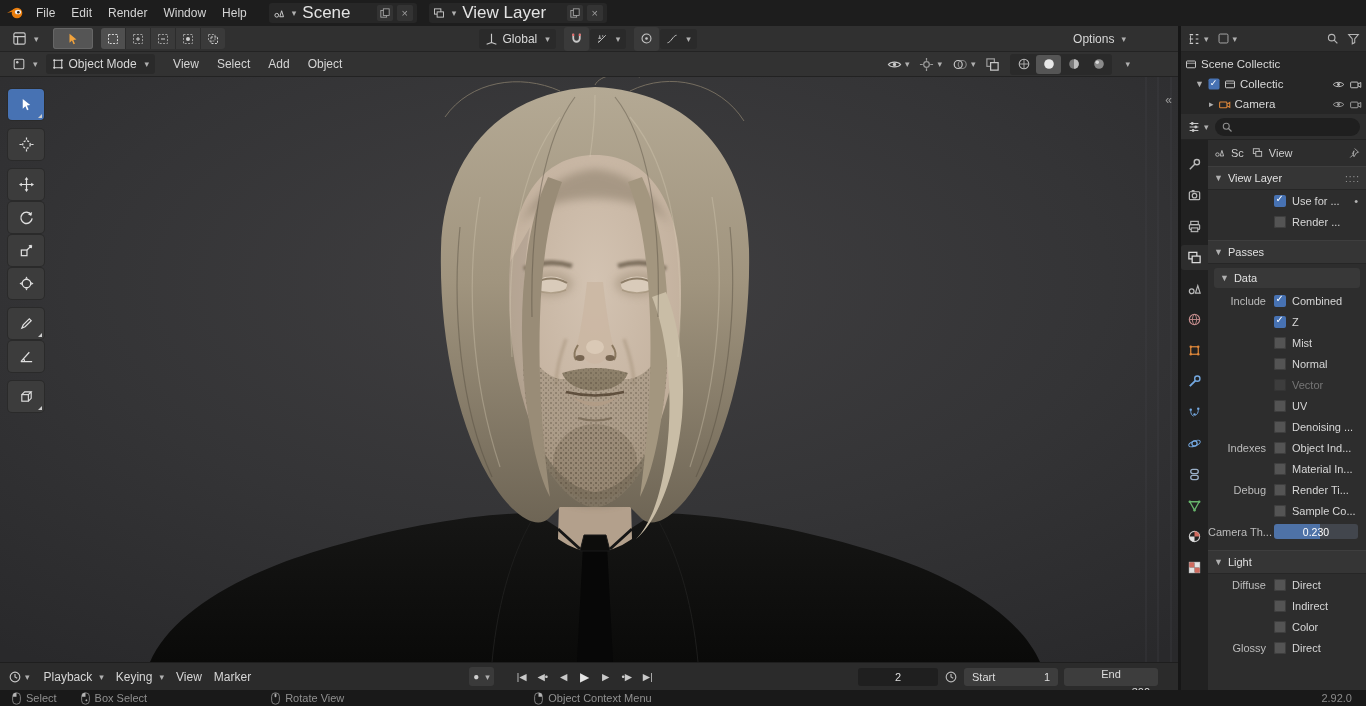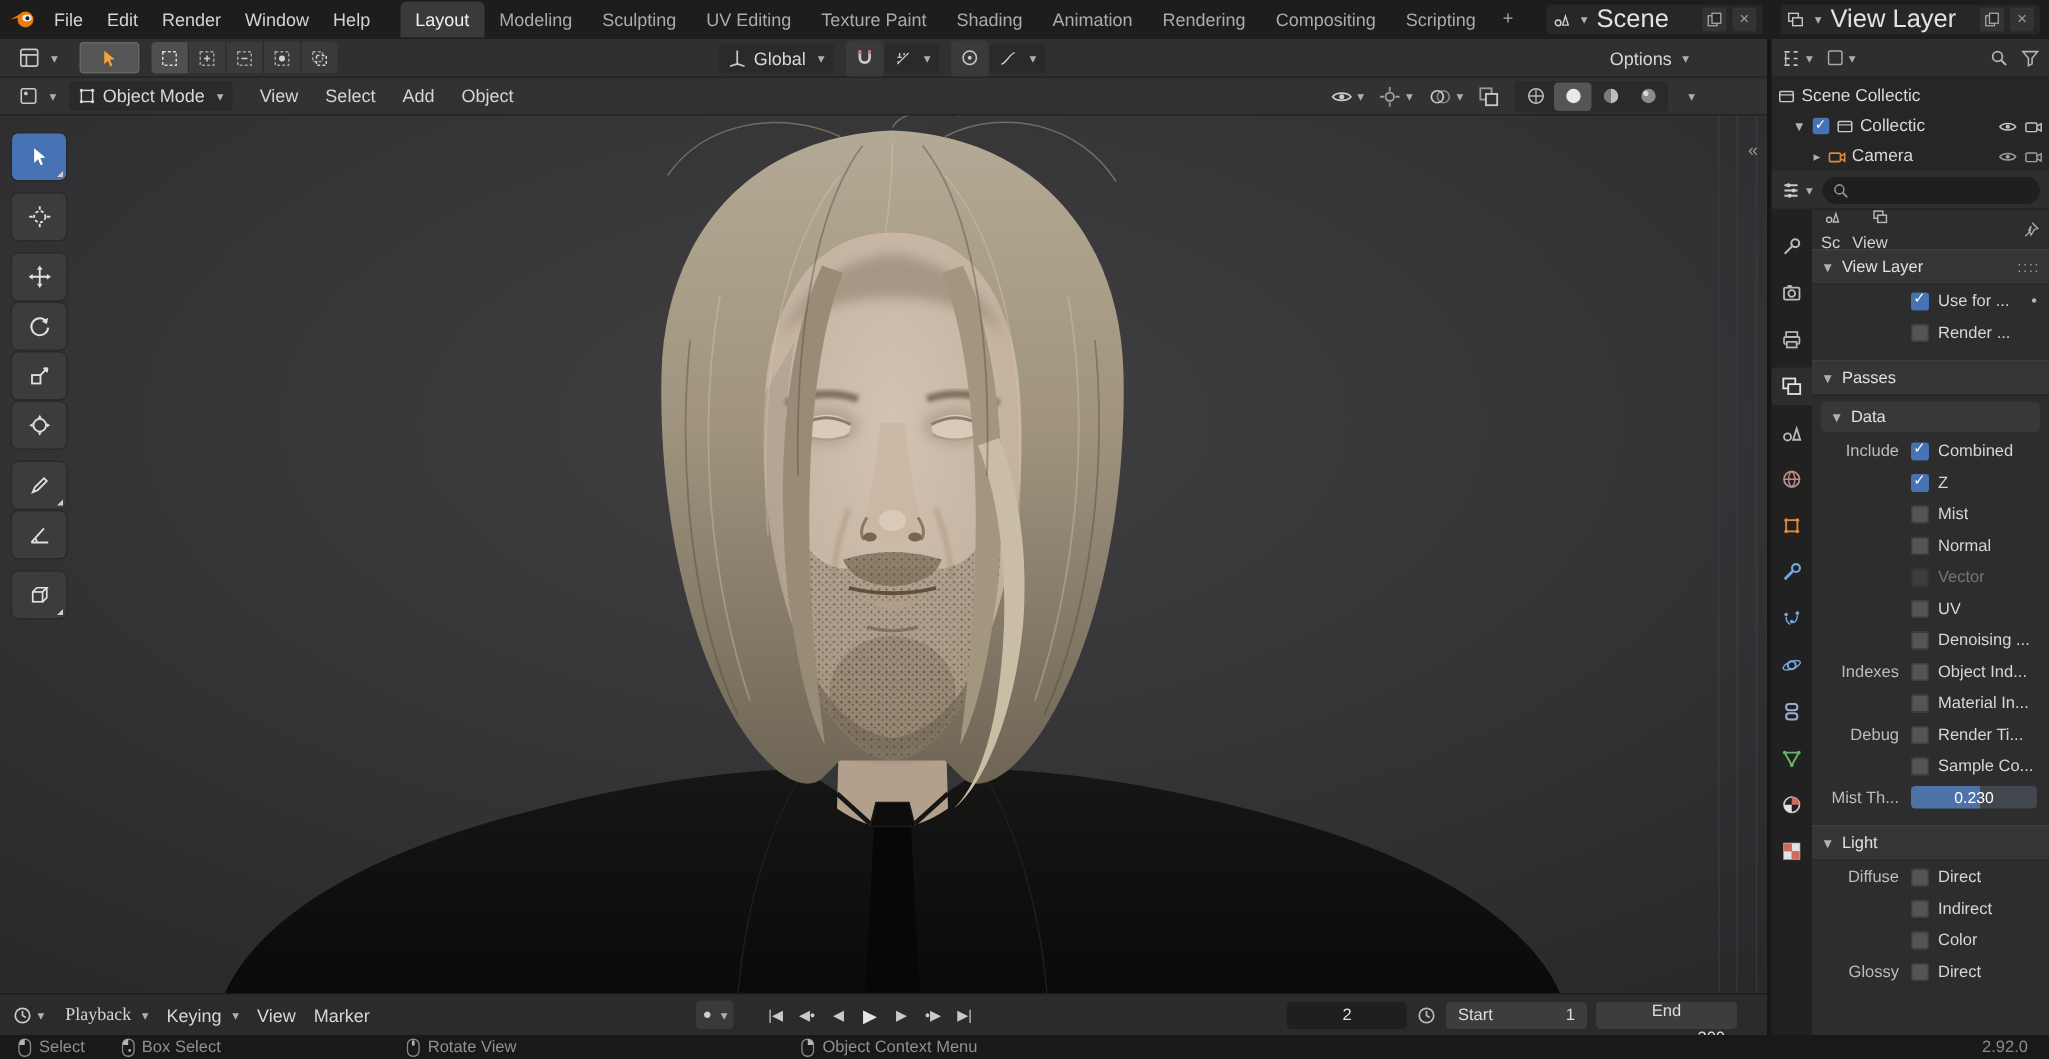--- a/index.html
+++ b/index.html
@@ -46,21 +46,21 @@
   .orow{display:flex;align-items:center;height:20px;padding:0 4px;gap:4px;font-size:11.5px;color:#d8d8d8;}
   .orow .grow{flex:1;overflow:hidden;white-space:nowrap;text-overflow:clip;}
   .search{flex:1;height:18px;background:#1f1f1f;border-radius:9px;display:flex;align-items:center;padding:0 6px;gap:4px;}
   #propsHeader{left:1181px;top:114px;width:185px;height:26px;background:#2e2e2e;border-bottom:1px solid #232323;display:flex;align-items:center;padding:0 6px;gap:6px;}
   #props{left:1181px;top:140px;width:185px;height:550px;background:#2d2d2d;display:flex;}
   .tabstrip{width:27px;background:#212121;display:flex;flex-direction:column;align-items:center;padding-top:12px;gap:6px;flex:none;}
   .tab{width:27px;height:25px;display:flex;align-items:center;justify-content:center;}
   .tab.on{background:#2d2d2d;border-radius:3px 0 0 3px;}
   .props-main{flex:1;overflow:hidden;font-size:11px;}
   .crumbs{display:flex;align-items:center;height:26px;padding:0 6px;gap:8px;color:#cfcfcf;}
-  .crumb{display:flex;align-items:flex-end;gap:6px;flex-direction:column;}
+  .crumb{display:flex;align-items:flex-start;gap:6px;}
   .phead{display:flex;align-items:center;height:22px;background:#353535;border-top:1px solid #3e3e3e;border-bottom:1px solid #262626;padding:0 6px;color:#e0e0e0;gap:5px;}
   .phead .drag{margin-left:auto;color:#9a9a9a;font-size:10px;letter-spacing:1px;}
   .phead.sub{background:#383838;margin:4px 6px 2px;border-radius:3px;border:none;height:20px;}
   .prow{display:flex;align-items:center;height:21px;padding-right:8px;}
   .plabel{width:58px;text-align:right;color:#bcbcbc;padding-right:8px;white-space:nowrap;overflow:hidden;flex:none;}
   .cb{width:12px;height:12px;border-radius:2px;background:#545454;box-shadow:inset 0 0 0 1px #3e3e3e;position:relative;flex:none;}
   .cb.on{background:var(--accent,#4772b3);box-shadow:none;}
   .cb.on::after{content:"✓";position:absolute;left:1.5px;top:-1.5px;color:#fff;font-size:10px;}
   .cblabel{margin-left:6px;color:#d6d6d6;white-space:nowrap;overflow:hidden;}
   .muted{opacity:.42;}
@@ -92,33 +92,20 @@
           <circle cx="11" cy="7" r="5.3" fill="#e87d0d"></circle>
           <ellipse cx="12" cy="6" rx="3.1" ry="2.3" fill="#eee"></ellipse>
           <circle cx="12.3" cy="6.2" r="1.3" fill="#1d1d1d"></circle>
         </svg>
     </span>
     <span class="menu">File</span>
     <span class="menu">Edit</span>
     <span class="menu">Render</span>
     <span class="menu">Window</span>
     <span class="menu">Help</span>
-    <div class="ws-tabs">
-      <span class="ws on">Layout</span>
-      <span class="ws">Modeling</span>
-      <span class="ws">Sculpting</span>
-      <span class="ws">UV Editing</span>
-      <span class="ws">Texture Paint</span>
-      <span class="ws">Shading</span>
-      <span class="ws">Animation</span>
-      <span class="ws">Rendering</span>
-      <span class="ws">Compositing</span>
-      <span class="ws">Scripting</span>
-      <span class="ws-add">+</span>
-    </div>
     <div class="id-widget" style="margin-left:14px;width:140px;">
       <span>
           <svg width="12" height="12" viewBox="0 0 16 16">
             <circle cx="5" cy="11" r="2.5" fill="none" stroke="#cdcdcd" stroke-width="1.3"></circle>
             <path d="M9,13 L11.5,5 L14,13 Z" fill="none" stroke="#cdcdcd" stroke-width="1.3"></path>
           </svg>
         </span>
       <span class="caret">▾</span>
       <span class="name" style="flex:1;">Scene</span>
       <span class="wbtn">
@@ -787,21 +774,21 @@
         <span class="plabel">Debug</span>
         <span class="cb"></span>
         <span class="cblabel">Render Ti...</span>
       </div>
       <div class="prow">
         <span class="plabel"></span>
         <span class="cb"></span>
         <span class="cblabel">Sample Co...</span>
       </div>
       <div class="prow">
-        <span class="plabel">Mist Th...</span>
+        <span class="plabel">Camera Th...</span>
         <span class="slider">0.230</span>
       </div>
 
       <div class="spacer8"></div>
       <div class="phead">
         <span class="caret" style="margin:0;">▼</span>
         <span>Light</span>
       </div>
       <div class="prow">
         <span class="plabel">Diffuse</span>
@@ -827,21 +814,21 @@
   </div>
 
   <div id="timeline" class="abs">
     <span class="flex">
       <svg width="14" height="14" viewBox="0 0 16 16">
           <circle cx="8" cy="8" r="5.5" fill="none" stroke="#c9c9c9" stroke-width="1.3"></circle>
           <path d="M8,4.5 V8 L10.5,9.5" stroke="#c9c9c9" stroke-width="1.3" fill="none"></path>
         </svg>
       <span class="caret">▾</span>
     </span>
-    <span class="hbtn" style="margin-left:8px;font-family:Liberation Serif, serif;">
+    <span class="hbtn" style="margin-left:8px;">
         <span>Playback</span>
         <span class="caret">▾</span>
       </span>
     <span class="hbtn">
         <span>Keying</span>
         <span class="caret">▾</span>
       </span>
     <span class="hbtn">View</span>
     <span class="hbtn">Marker</span>
     <div style="width:212px;"></div>

